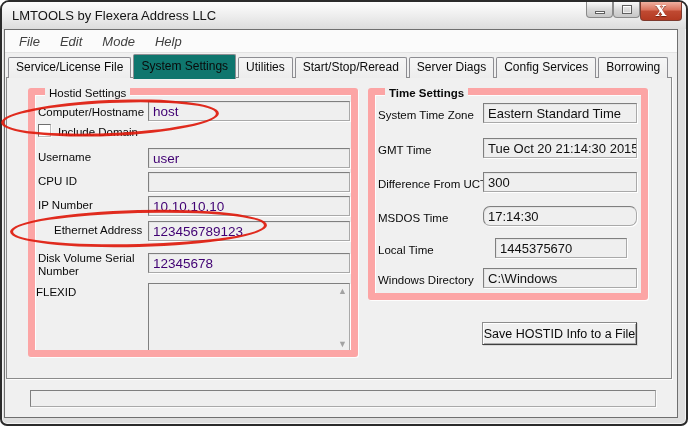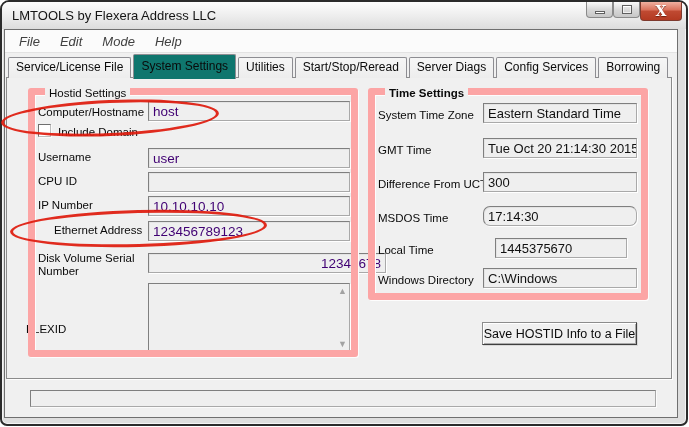--- a/index.html
+++ b/index.html
@@ -208,23 +208,23 @@
   <span class="fld-label" style="left:38px; top:175px; width:108px;">CPU ID</span>
   <div class="field purple" style="left:148px; top:172px; width:202px;"></div>
 
   <span class="fld-label" style="left:38px; top:199px; width:108px;">IP Number</span>
   <div class="field purple" style="left:148px; top:196px; width:202px;">10.10.10.10</div>
 
   <span class="fld-label" style="left:38px; top:224px; width:108px;padding-left:16px;">Ethernet Address</span>
   <div class="field purple" style="left:148px; top:221px; width:202px;">123456789123</div>
 
   <span class="fld-label" style="left:38px; top:252px; width:108px;">Disk Volume Serial Number</span>
-  <div class="field purple" style="left:148px; top:253px; width:238px;text-align:right;">12345678</div>
-
-  <span class="fld-label" style="left:26px; top:286px; width:108px;margin-top:37px;">FLEXID</span>
+  <div class="field purple" style="left:148px; top:253px; width:202px;">12345678</div>
+
+  <span class="fld-label" style="left:36px; top:286px; width:108px;">FLEXID</span>
   <div class="textarea-field" style="left:148px; top:283px; width:202px; height:70px;">
     <span class="scroll-arrow up">▲</span>
     <span class="scroll-arrow down">▼</span>
   </div>
 
   <div class="groupbox" style="left:368px; top:88px; width:280px; height:212px;font-weight:bold;">
     <span class="groupbox-label">Time Settings</span>
   </div>
 
   <span class="fld-label nowrap" style="left:378px; top:109px;">System Time Zone</span>

